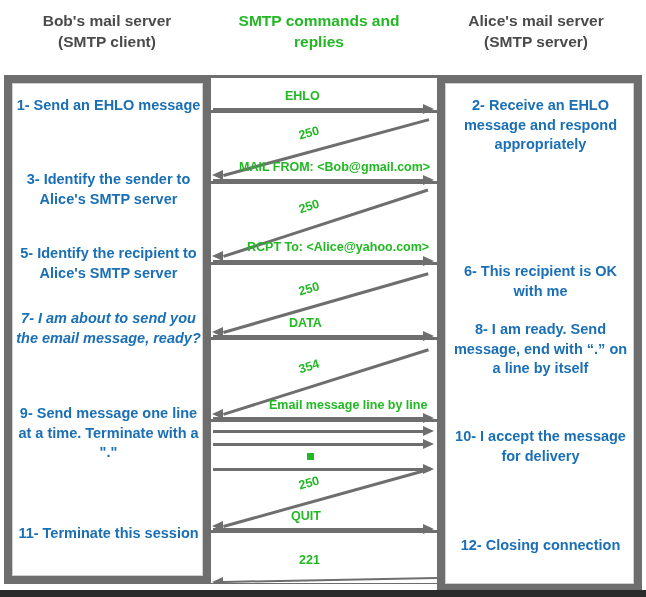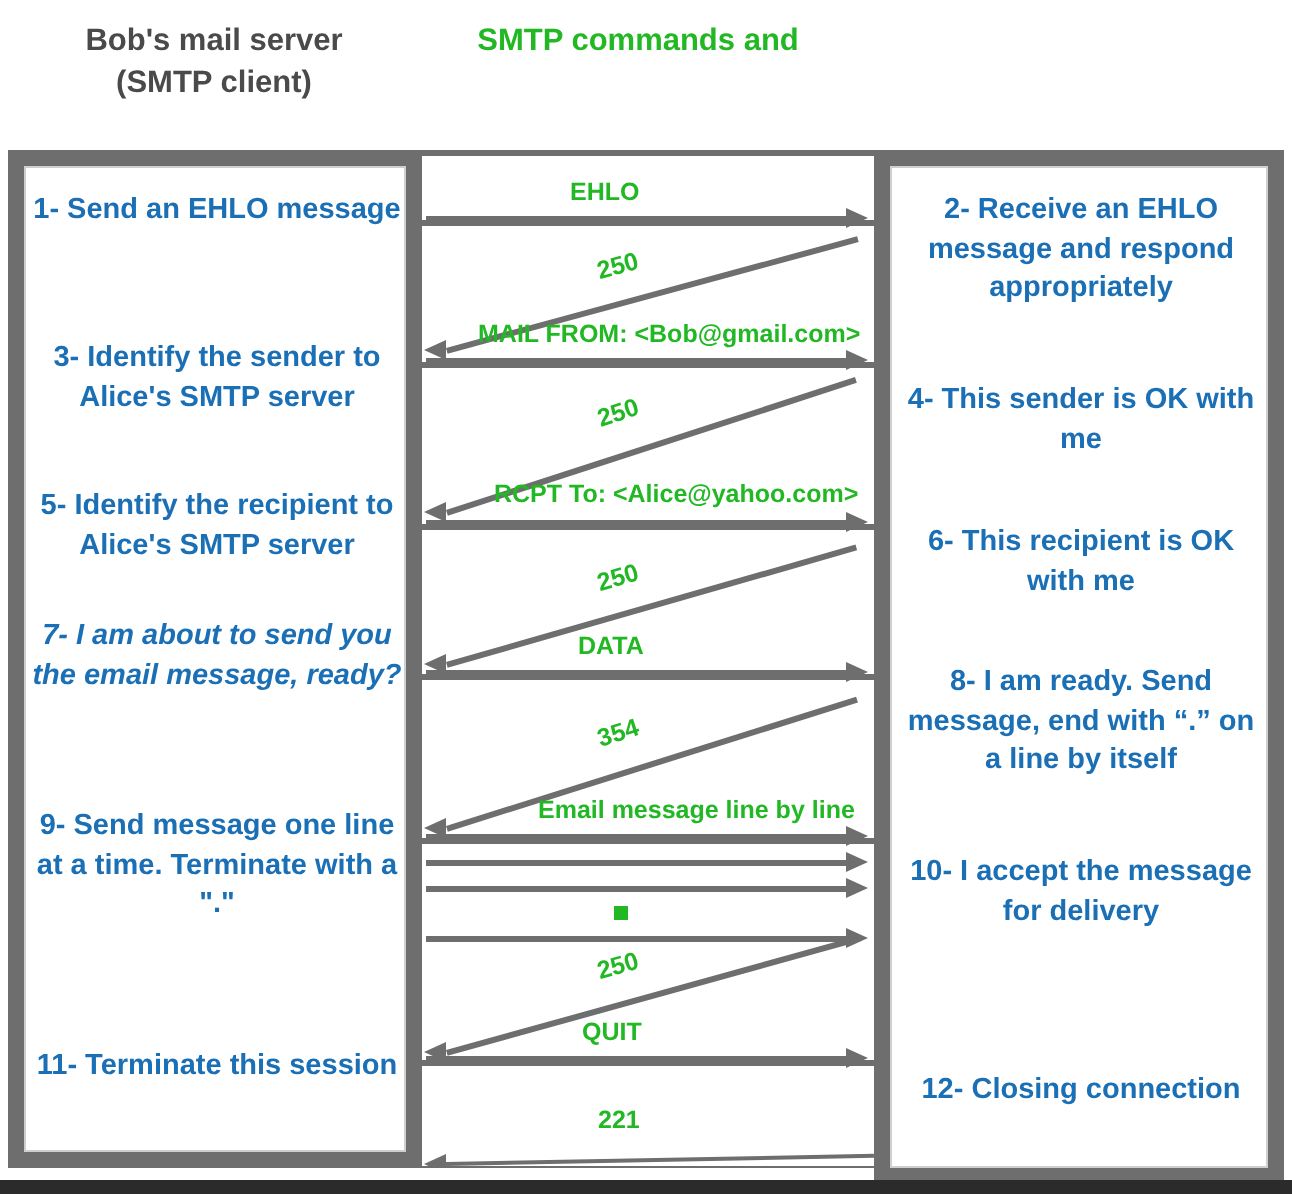--- a/index.html
+++ b/index.html
@@ -131,40 +131,44 @@
 
 <div id="stage">
 
   <div class="hdr side" id="hdr-left">
     <div>Bob's mail server</div>
     <div>(SMTP client)</div>
   </div>
 
   <div class="hdr mid" id="hdr-mid">
     <div>SMTP commands and</div>
-  </div>
-
+    <div>replies</div>
+  </div>
+
+  <div class="hdr side" id="hdr-right">
+    <div>Alice's mail server</div>
+    <div>(SMTP server)</div>
+  </div>
 
   <div class="panel" id="panel-left">
     <div class="panel-inner">
       <div class="step left" style="top:12px;">1- Send an EHLO message</div>
       <div class="step left" style="top:86px;">3- Identify the sender to Alice's SMTP server</div>
       <div class="step left" style="top:160px;">5- Identify the recipient to Alice's SMTP server</div>
       <div class="step left" style="top:225px;font-style:italic;">7- I am about to send you the email message, ready?</div>
       <div class="step left" style="top:320px;">9- Send message one line at a time. Terminate with a "."</div>
       <div class="step left" style="top:440px;">11- Terminate this session</div>
     </div>
   </div>
 
   <div class="panel" id="panel-right">
     <div class="panel-inner">
       <div class="step right" style="top:12px;">2- Receive an EHLO message and respond appropriately</div>
-      <div class="step right" style="top:107px;">4- This sender is OK with me</div>
       <div class="step right" style="top:178px;">6- This recipient is OK with me</div>
-      <div class="step right" style="top:248px;">8-  I am ready. Send message, end with “.” on a line by itself</div>
+      <div class="step right" style="top:236px;">8-  I am ready. Send message, end with “.” on a line by itself</div>
       <div class="step right" style="top:343px;">10-  I accept the message for delivery</div>
       <div class="step right" style="top:452px;text-align:center;">12-  Closing connection</div>
     </div>
   </div>
 
   <div id="lane">
 
     <div class="sep" style="top:0px;"></div>
     <div class="sep" style="top:35px;"></div>
     <div class="sep" style="top:106px;"></div>

